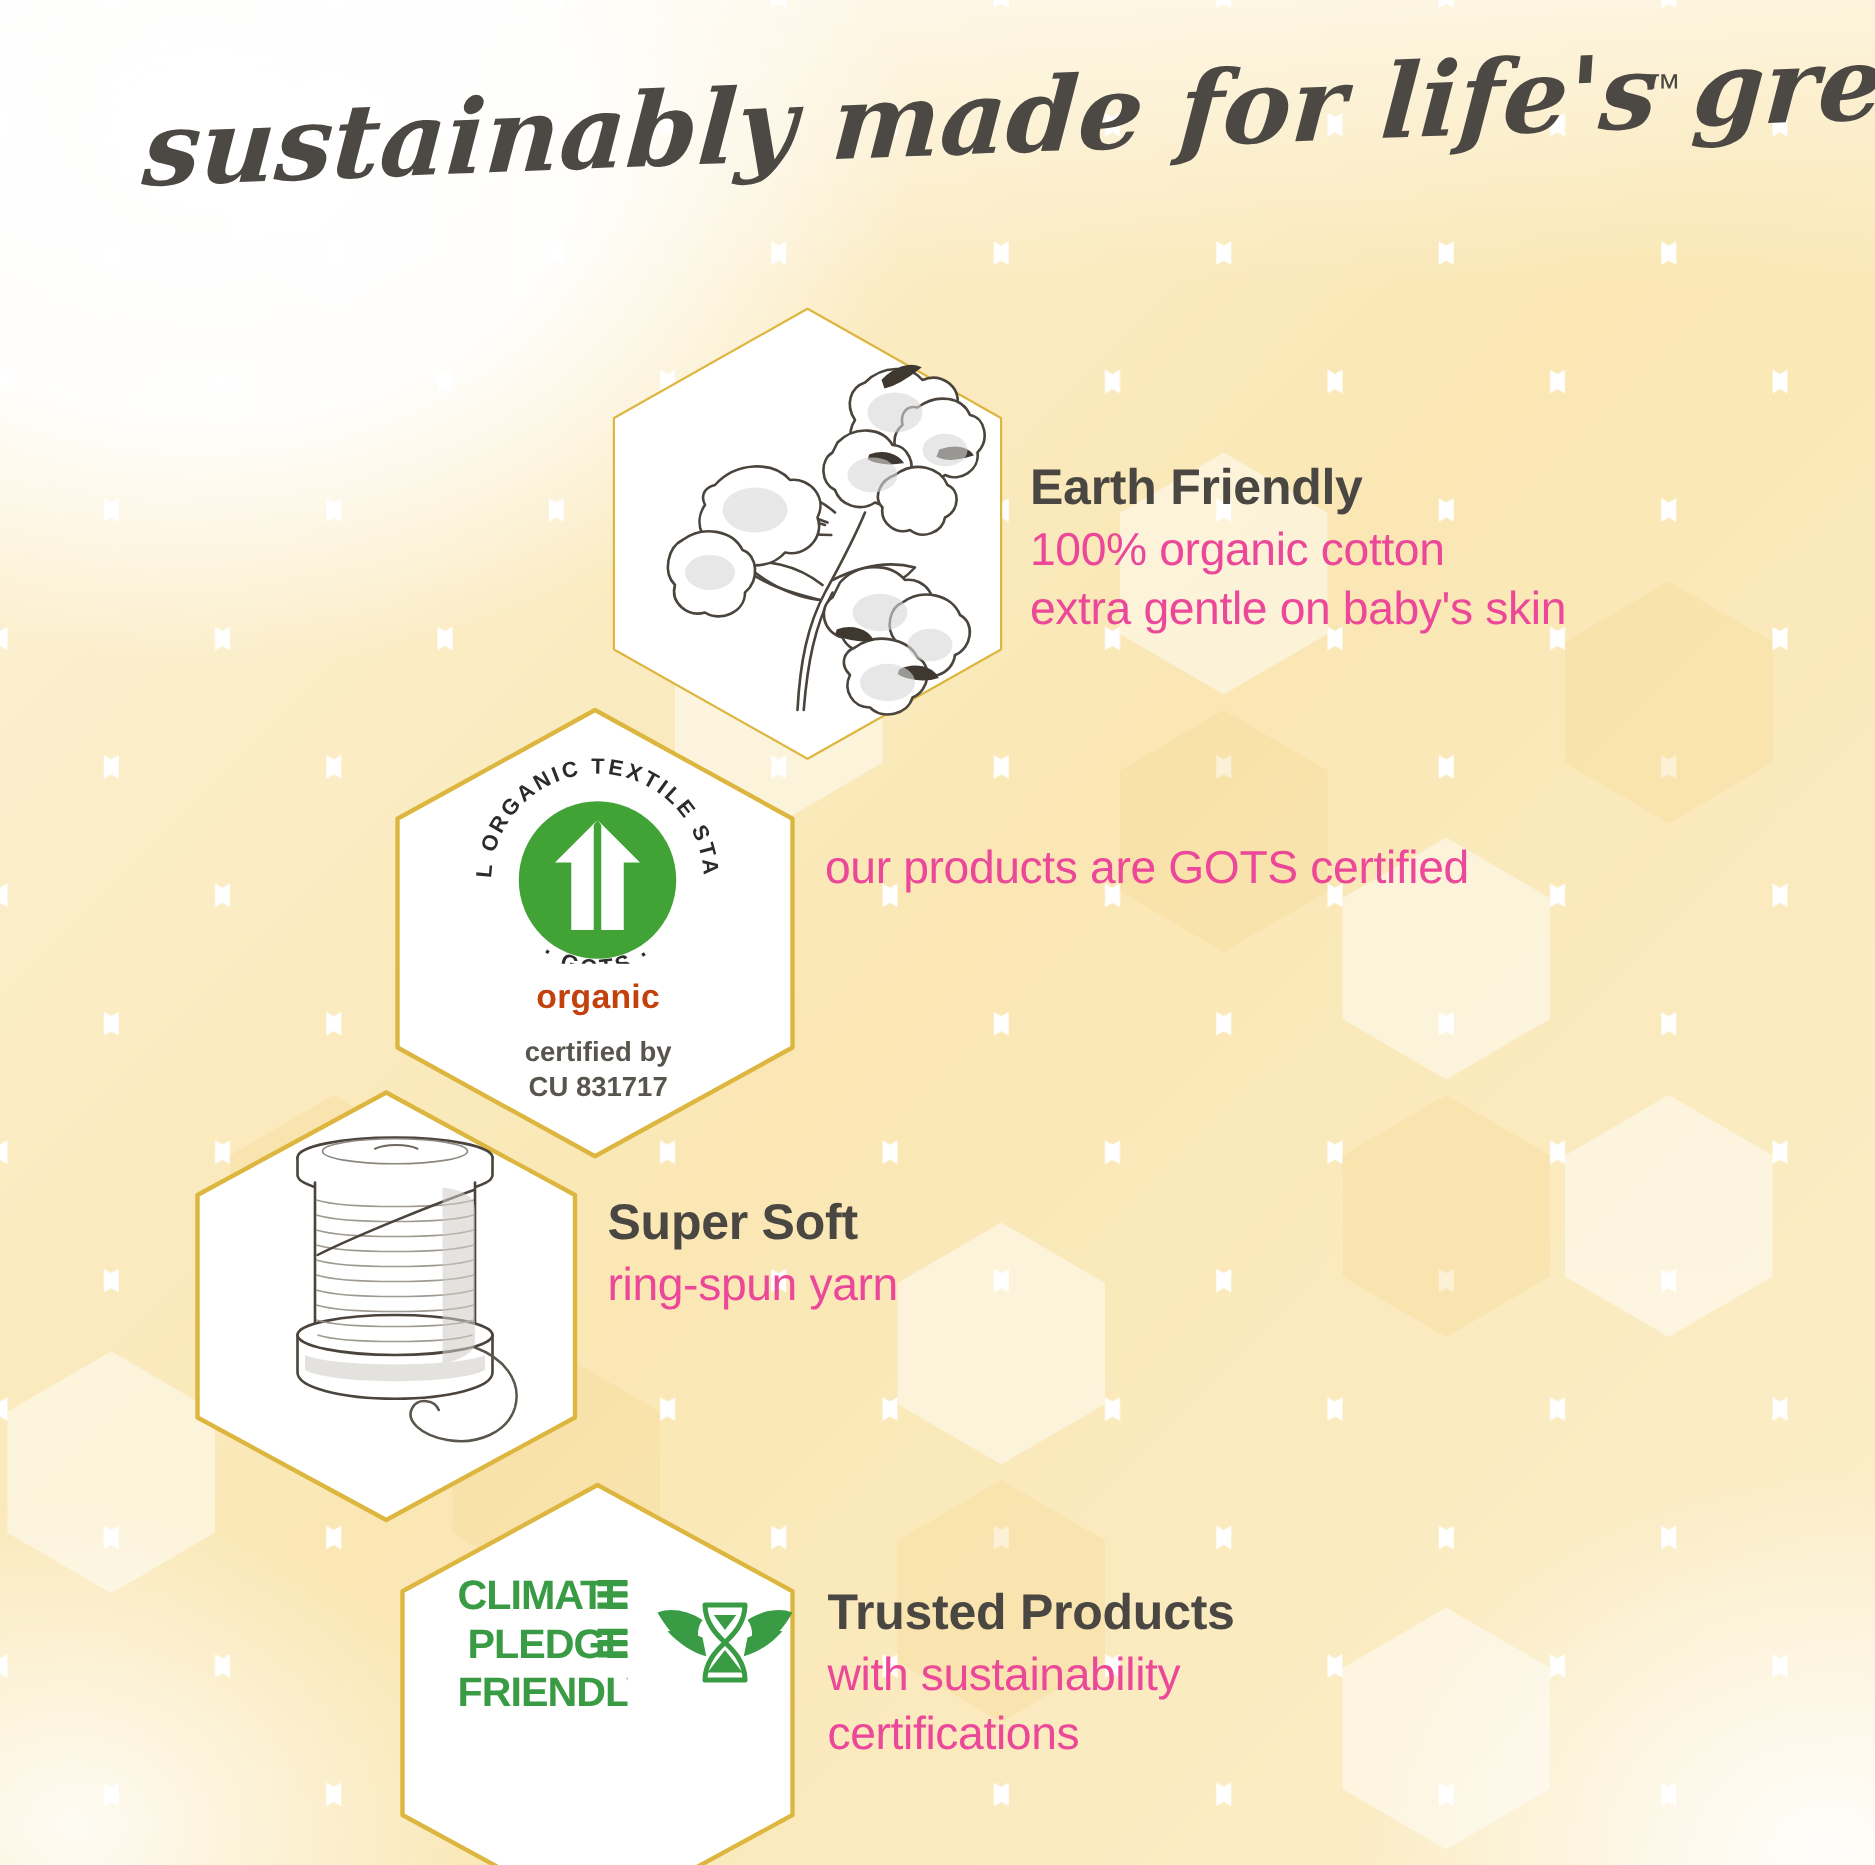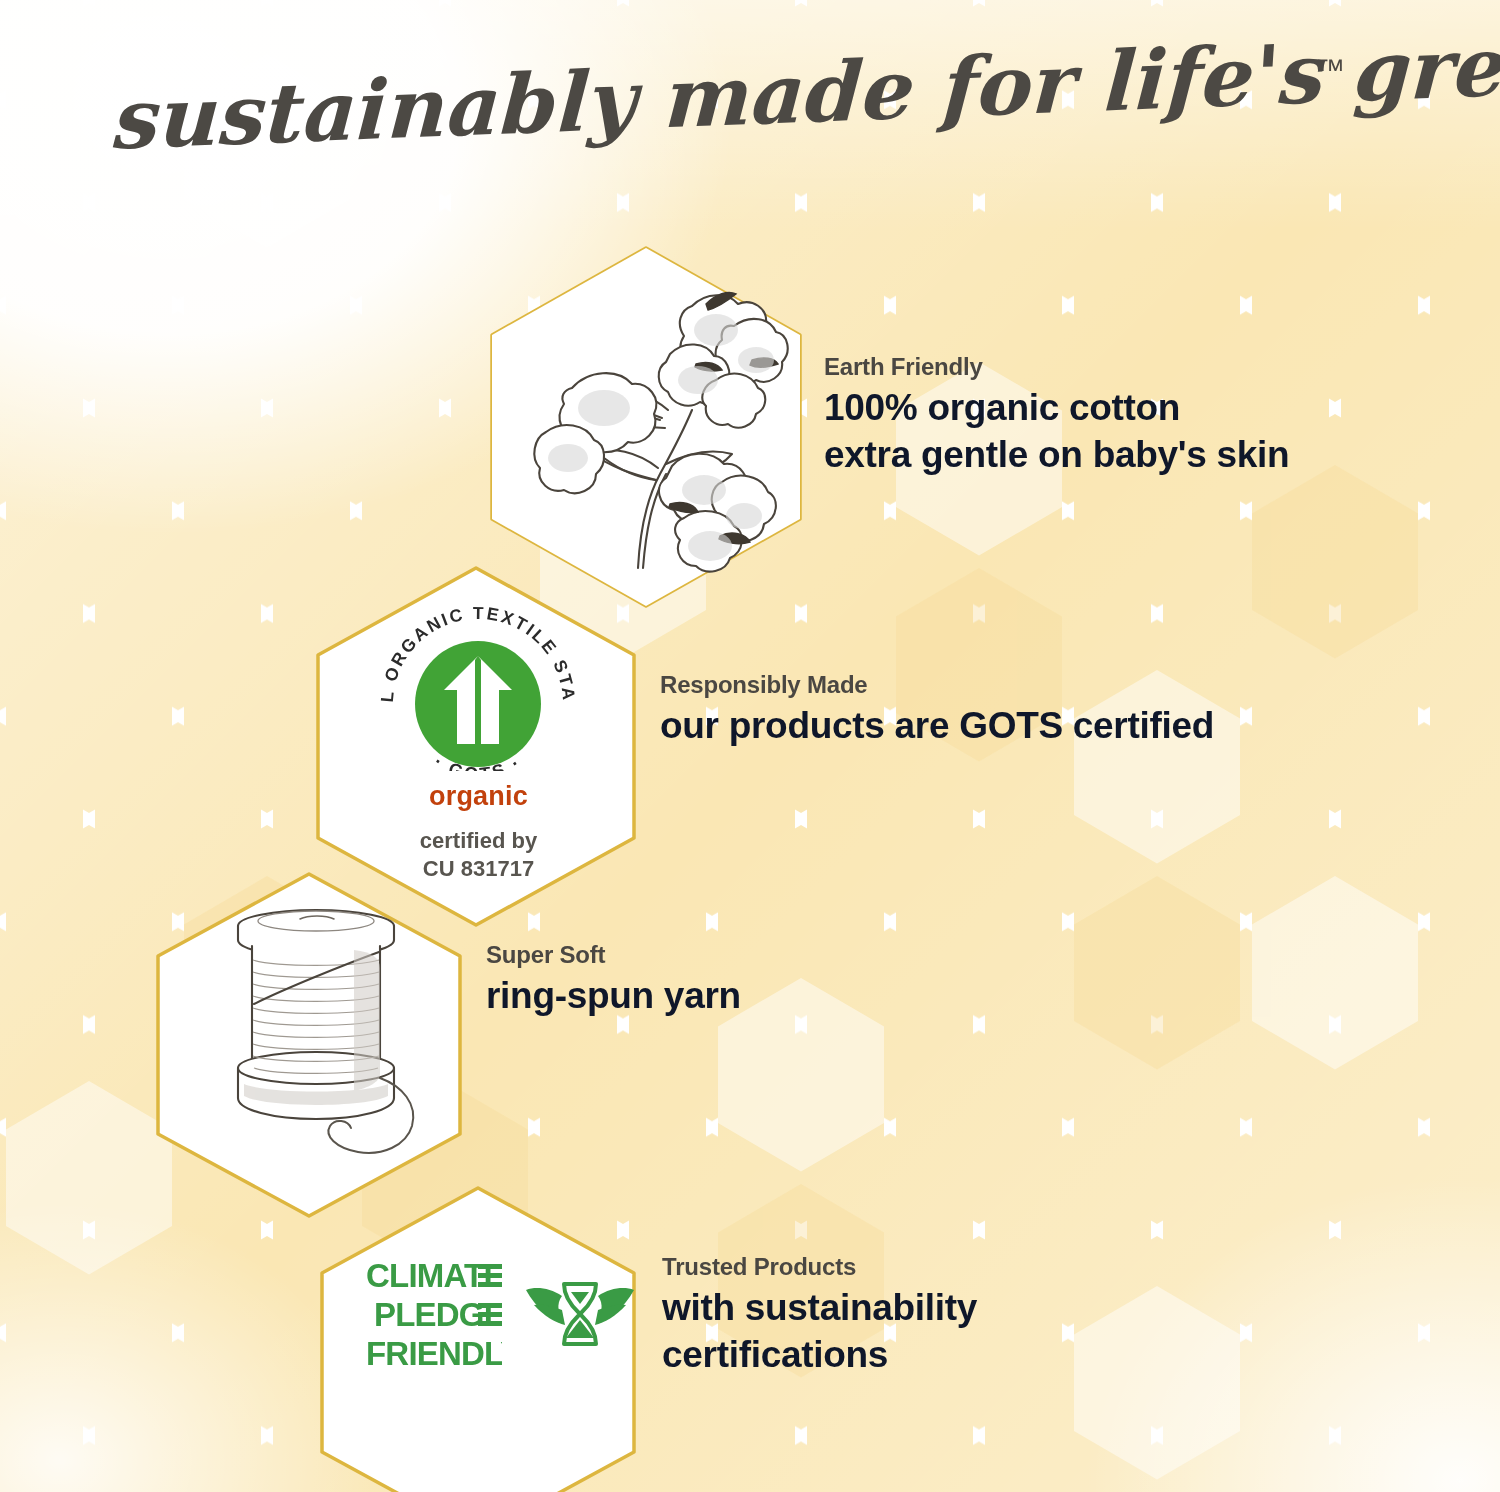--- a/index.html
+++ b/index.html
@@ -59,31 +59,31 @@
   }
 
   
   .feature-text {
     position: absolute;
     z-index: 6;
     color: #4d4a45;
   }
   .feature-title {
     font-weight: bold;
-    font-size: 24px;
+    font-size: 40px;
     letter-spacing: -0.2px;
     color: #4a4742;
     line-height: 1.12;
-    margin: 2px 0 3px 0;
+    margin: 16px 0 3px 0;
     white-space: nowrap;
   }
   .feature-line {
     font-size: 37px;
-    font-weight: 700;
-    color: #0f172a;
+    font-weight: 400;
+    color: #ec4899;
     line-height: 1.28;
     letter-spacing: -0.3px;
     white-space: nowrap;
   }
 
   
   .gots-wrap { position: absolute; z-index: 5; text-align: center; }
   .gots-organic {
     font-size: 27px;
     font-weight: bold;
@@ -257,21 +257,20 @@
       <text font-family="'Liberation Sans', sans-serif" font-size="18" font-weight="bold" fill="#2b2b2b" letter-spacing="3">
         <textPath href="#gotsBot" startOffset="50%" text-anchor="middle">· GOTS ·</textPath>
       </text>
     </svg>
     <div class="gots-organic">organic</div>
     <div class="gots-sub">certified by</div>
     <div class="gots-sub" style="margin-top:1px;">CU 831717</div>
   </div>
 
   <div class="feature-text" style="left:660px; top:670px;">
-    <div class="feature-title">Responsibly Made</div>
     <div class="feature-line">our products are GOTS certified</div>
   </div>
 
   <div class="hexcard" style="left:146px; top:866px;">
     <svg width="330" height="360" viewBox="0 0 330 360">
       <polygon points="163,8 314,90 314,268 163,350 12,268 12,90" fill="#ffffff" stroke="#ddb63f" stroke-width="3.5" stroke-linejoin="round"></polygon>
     </svg>
   </div>
   <div class="hexart" style="left:196px; top:888px;">
     <svg width="250" height="290" viewBox="0 0 250 290">

